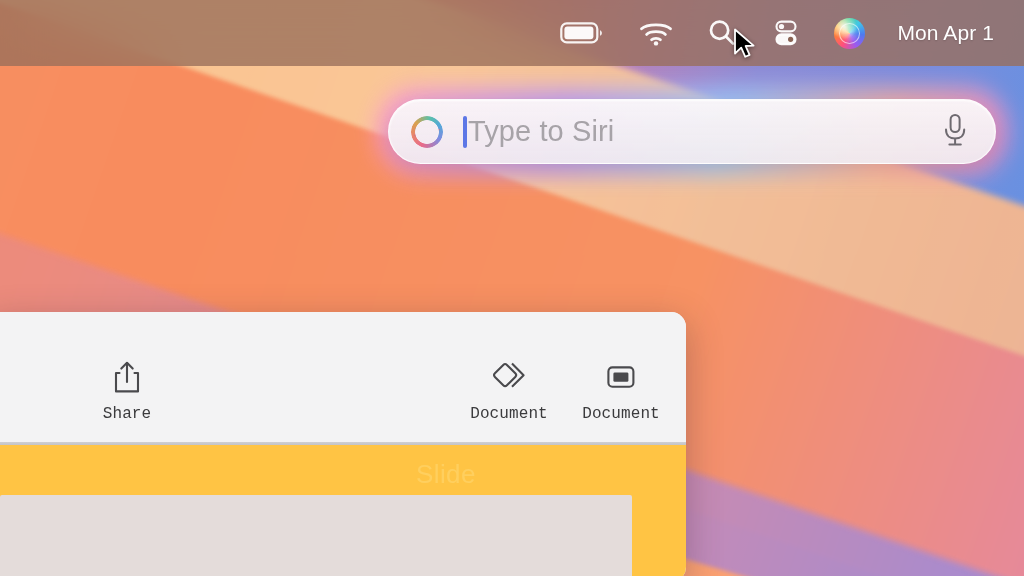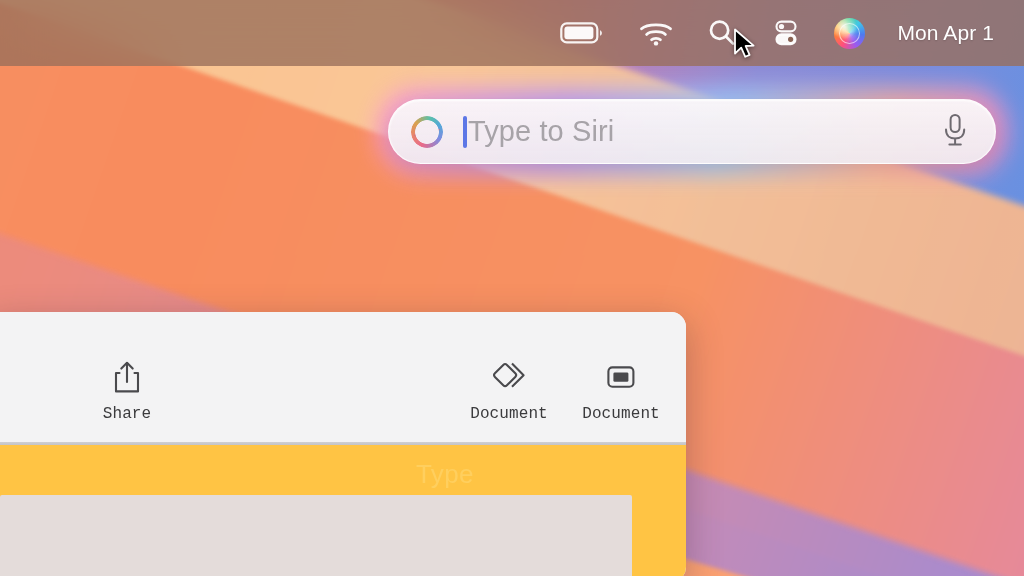--- a/index.html
+++ b/index.html
@@ -337,16 +337,16 @@
           <rect x="9.4" y="12.4" width="15" height="9.4" rx="1.4" fill="#4a4a4d"></rect>
         </svg>
       </span>
       <span class="lbl">Document</span>
     </div>
 
     <div class="tb-sep"></div>
   </div>
 
   <div id="slide-area">
-    <div id="slide-title">Type</div>
+    <div id="slide-title">Slide</div>
     <div id="slide-body"></div>
   </div>
 </div>
 
 </body></html>

